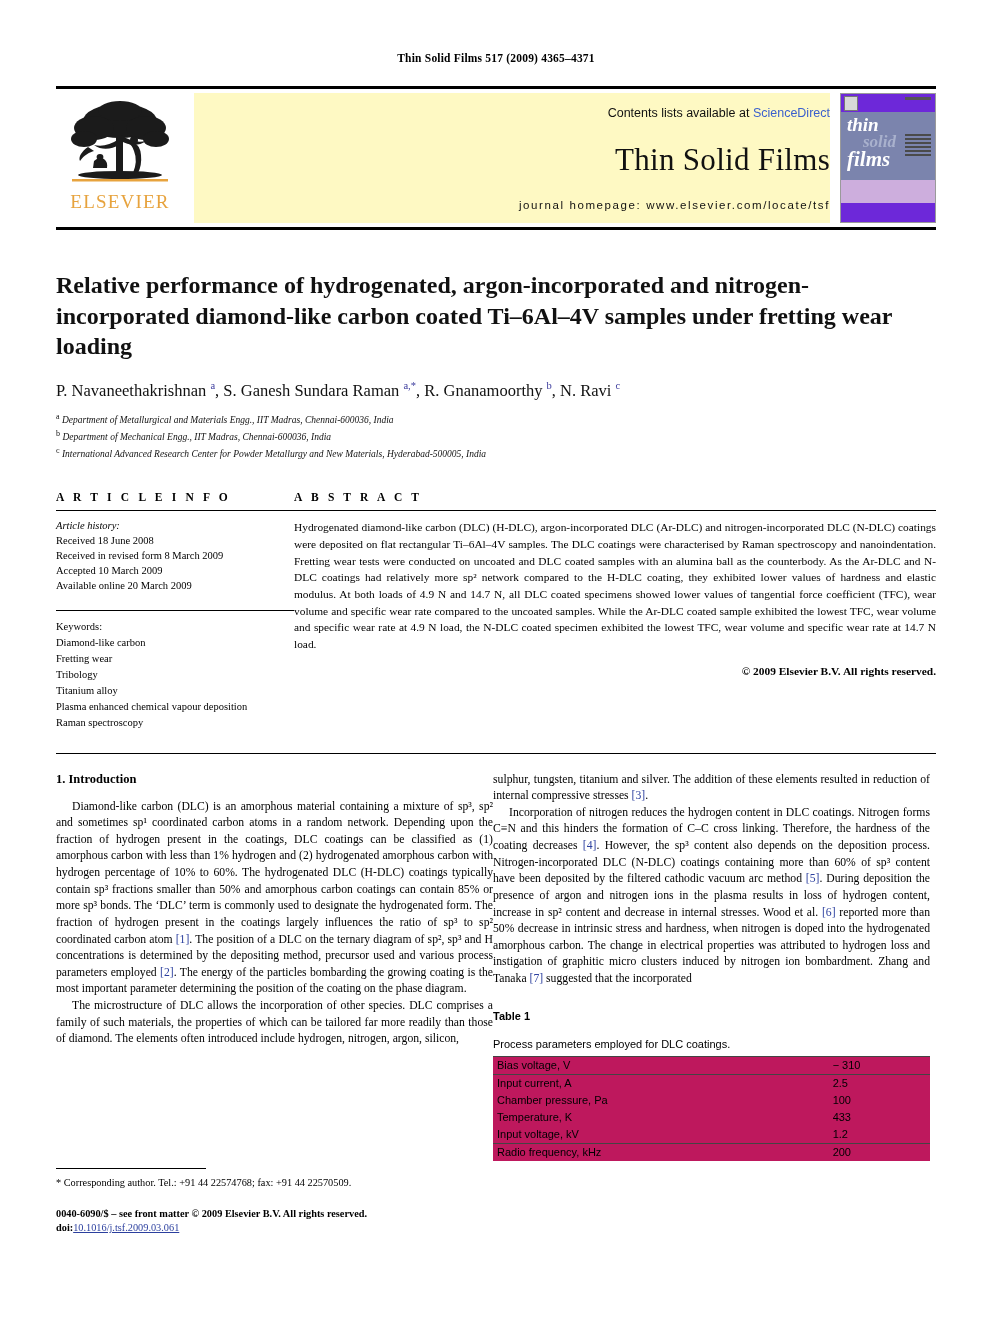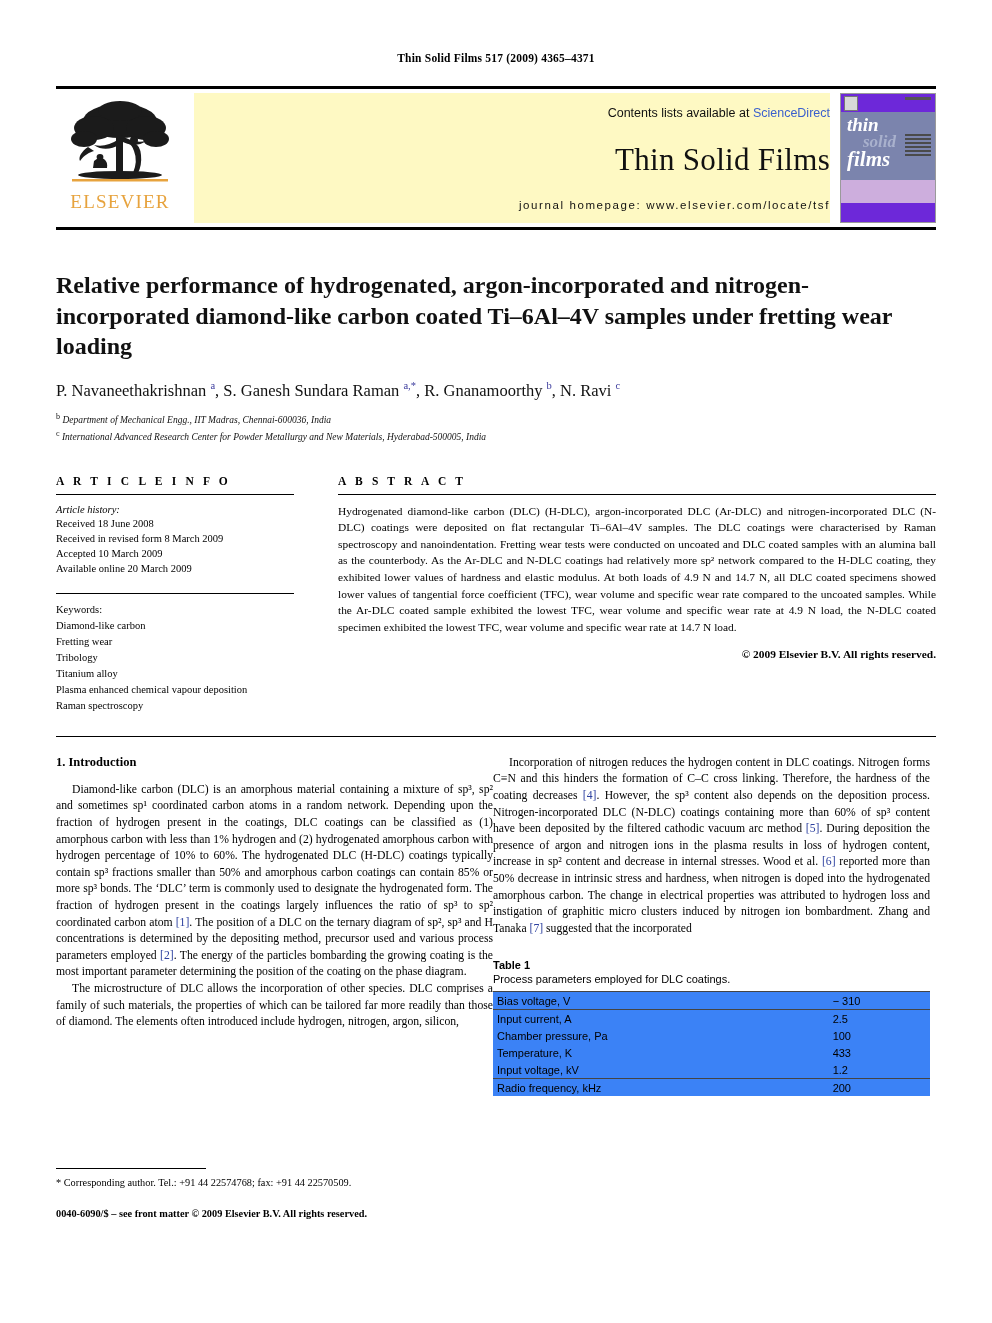--- a/index.html
+++ b/index.html
@@ -158,21 +158,20 @@
     font-size: 9.5px;
     line-height: 1.45;
     color: #111;
   }
   .affiliations div sup { font-style: normal; font-size: 8px; }
 
   
   .info-abstract {
     margin-top: 30px;
     display: flex;
-    gap: 44px;
   }
   .col-info { width: 238px; flex: 0 0 238px; }
   .col-abstract { flex: 1 1 auto; }
   .sec-label {
     font-family: "Liberation Serif", serif;
     font-size: 11.5px;
     font-weight: bold;
     letter-spacing: 3.2px;
   }
   .hr-strong { border-top: 1px solid #000; margin: 7px 0 8px 0; }
@@ -228,27 +227,27 @@
   
   .table-wrap { margin-top: 22px; }
   .table-title {
     font-family: "Liberation Sans", sans-serif;
     font-size: 11px;
     font-weight: bold;
   }
   .table-caption {
     font-family: "Liberation Sans", sans-serif;
     font-size: 11px;
-    margin-top: 2px;
+    margin-top: 16px;
     margin-bottom: 6px;
   }
   table.ptable {
     width: 100%;
     border-collapse: collapse;
-    background: #3b82f6;
+    background: #be185d;
     font-family: "Liberation Sans", sans-serif;
     font-size: 11px;
     padding-left: 45px;
   }
   table.ptable tr td {
     padding: 2.5px 4px;
   }
   table.ptable td.val { }
   .tb-top { border-top: 1.6px solid #444; border-bottom: .8px solid #444; }
   .tb-bottom { border-top: .8px solid #444; }
@@ -343,20 +342,21 @@
           <i></i>
       </div>
     </div>
   </div>
 
   <h1 class="article-title">Relative performance of hydrogenated, argon-incorporated and nitrogen-incorporated diamond-like carbon coated Ti–6Al–4V samples under fretting wear loading</h1>
 
   <div class="authors">P. Navaneethakrishnan <sup class="aff-mark">a</sup>, S. Ganesh Sundara Raman <sup class="aff-mark">a,*</sup>, R. Gnanamoorthy <sup class="aff-mark">b</sup>, N. Ravi <sup class="aff-mark">c</sup></div>
 
   <div class="affiliations">
+    <div><sup>a</sup> <span>Department of Metallurgical and Materials Engg., IIT Madras, Chennai-600036, India</span></div>
     <div><sup>b</sup> <span>Department of Mechanical Engg., IIT Madras, Chennai-600036, India</span></div>
     <div><sup>c</sup> <span>International Advanced Research Center for Powder Metallurgy and New Materials, Hyderabad-500005, India</span></div>
   </div>
 
   <div class="info-abstract">
 
     <div class="col-info">
       <div class="sec-label">A R T I C L E   I N F O</div>
       <div class="hr-strong"></div>
       <div class="info-block">
@@ -390,20 +390,21 @@
 
   <div class="body-cols">
 
     <div class="bcol">
       <div class="sec-head">1. Introduction</div>
       <p class="para">Diamond-like carbon (DLC) is an amorphous material containing a mixture of sp³, sp² and sometimes sp¹ coordinated carbon atoms in a random network. Depending upon the fraction of hydrogen present in the coatings, DLC coatings can be classified as (1) amorphous carbon with less than 1% hydrogen and (2) hydrogenated amorphous carbon with hydrogen percentage of 10% to 60%. The hydrogenated DLC (H-DLC) coatings typically contain sp³ fractions smaller than 50% and amorphous carbon coatings can contain 85% or more sp³ bonds. The ‘DLC’ term is commonly used to designate the hydrogenated form. The fraction of hydrogen present in the coatings largely influences the ratio of sp³ to sp² coordinated carbon atom <span class="cite" style="color:#2b3f9e">[1]</span>. The position of a DLC on the ternary diagram of sp², sp³ and H concentrations is determined by the depositing method, precursor used and various process parameters employed <span class="cite" style="color:#2b3f9e">[2]</span>. The energy of the particles bombarding the growing coating is the most important parameter determining the position of the coating on the phase diagram.</p>
       <p class="para">The microstructure of DLC allows the incorporation of other species. DLC comprises a family of such materials, the properties of which can be tailored far more readily than those of diamond. The elements often introduced include hydrogen, nitrogen, argon, silicon,</p>
     </div>
 
     <div class="bcol">
+      <p class="para" style="text-indent:0">sulphur, tungsten, titanium and silver. The addition of these elements resulted in reduction of internal compressive stresses <span class="cite" style="color:#2b3f9e">[3]</span>.</p>
       <p class="para">Incorporation of nitrogen reduces the hydrogen content in DLC coatings. Nitrogen forms C≡N and this hinders the formation of C–C cross linking. Therefore, the hardness of the coating decreases <span class="cite" style="color:#2b3f9e">[4]</span>. However, the sp³ content also depends on the deposition process. Nitrogen-incorporated DLC (N-DLC) coatings containing more than 60% of sp³ content have been deposited by the filtered cathodic vacuum arc method <span class="cite" style="color:#2b3f9e">[5]</span>. During deposition the presence of argon and nitrogen ions in the plasma results in loss of hydrogen content, increase in sp² content and decrease in internal stresses. Wood et al. <span class="cite" style="color:#2b3f9e">[6]</span> reported more than 50% decrease in intrinsic stress and hardness, when nitrogen is doped into the hydrogenated amorphous carbon. The change in electrical properties was attributed to hydrogen loss and instigation of graphitic micro clusters induced by nitrogen ion bombardment. Zhang and Tanaka <span class="cite" style="color:#2b3f9e">[7]</span> suggested that the incorporated</p>
 
       <div class="table-wrap">
         <div class="table-title">Table 1</div>
         <div class="table-caption">Process parameters employed for DLC coatings.</div>
         <table class="ptable">
           <tbody>
             <tr>
               <td class="tb-top">Bias voltage, V</td>
               <td class="tb-top val">− 310</td>
@@ -432,16 +433,17 @@
         </table>
       </div>
     </div>
   </div>
 
   <div class="footnote">
     <div class="rule"></div>
     <div class="fn-text">* Corresponding author. Tel.: +91 44 22574768; fax: +91 44 22570509.</div>
     <div class="issn-line">
       <div>0040-6090/$ – see front matter © 2009 Elsevier B.V. All rights reserved.</div>
+      <div><span>doi:</span><a class="doi" href="#">10.1016/j.tsf.2009.03.061</a></div>
     </div>
   </div>
 
 </div>
 
 </body></html>

